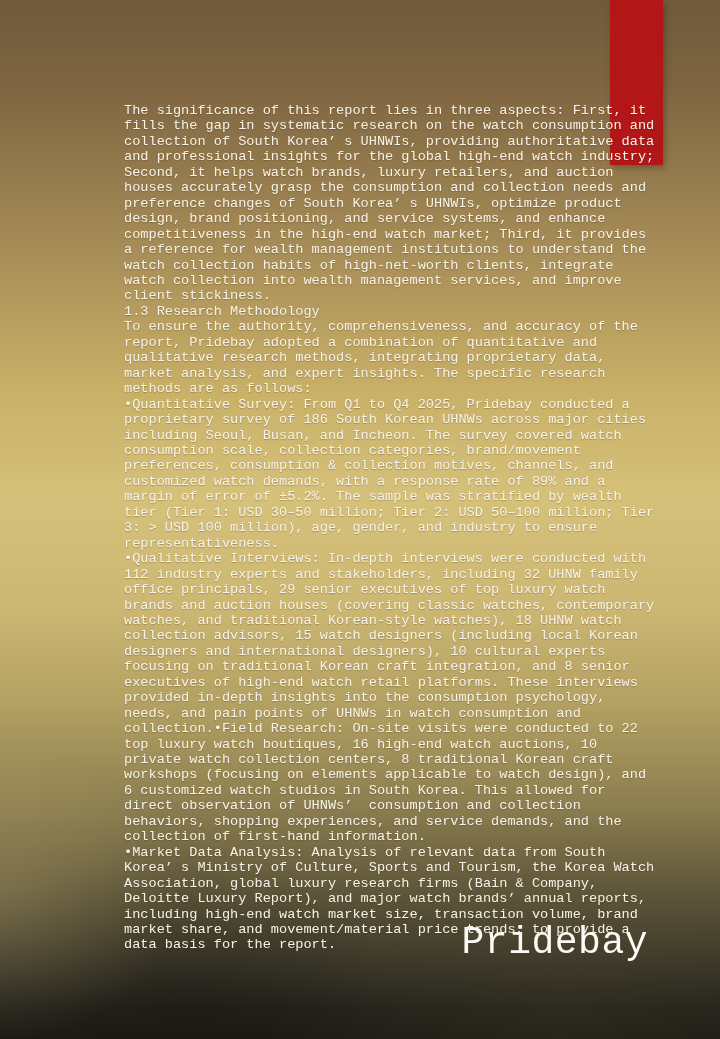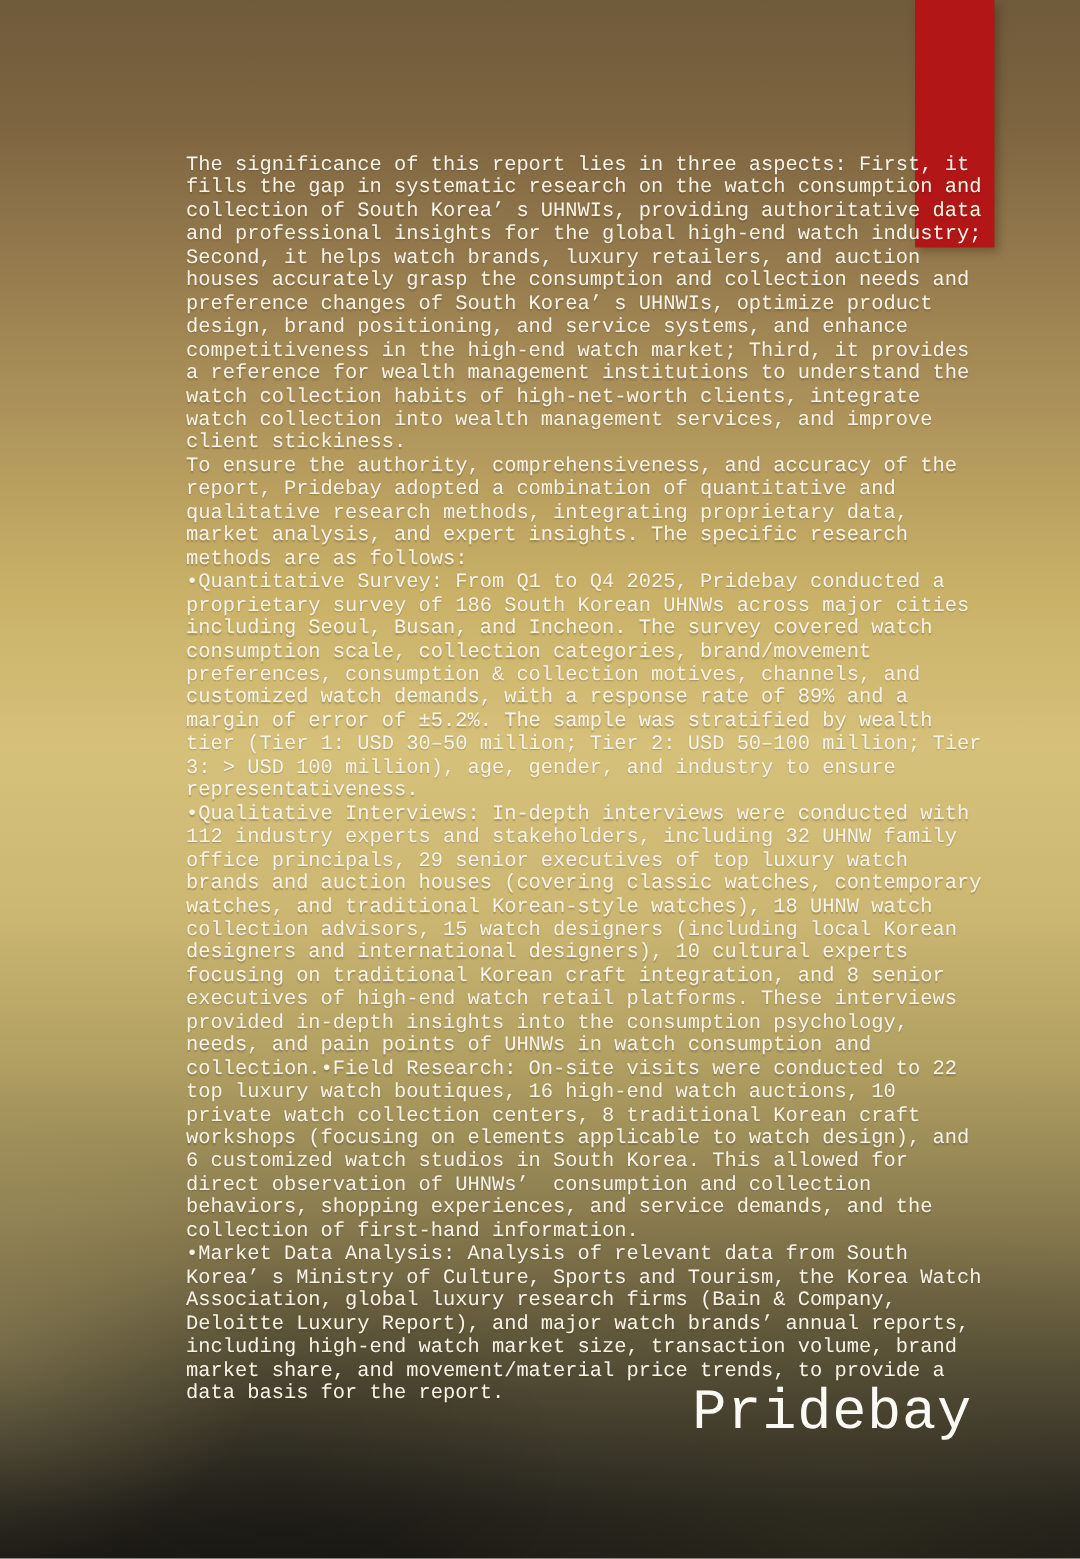--- a/index.html
+++ b/index.html
@@ -67,19 +67,20 @@
     letter-spacing: 0.5px;
   }
 </style>
 </head>
 <body>
 
 <div class="red-bar"></div>
 
 <div class="text-block">
   <p>The significance of this report lies in three aspects: First, it fills the gap in systematic research on the watch consumption and collection of South Korea’&nbsp;s UHNWIs, providing authoritative data and professional insights for the global high-end watch industry; Second, it helps watch brands, luxury retailers, and auction houses accurately grasp the consumption and collection needs and preference changes of South Korea’&nbsp;s UHNWIs, optimize product design, brand positioning, and service systems, and enhance competitiveness in the high-end watch market; Third, it provides a reference for wealth management institutions to understand the watch collection habits of high-net-worth clients, integrate watch collection into wealth management services, and improve client stickiness.</p>
+  <p>1.3 Research Methodology</p>
   <p>To ensure the authority, comprehensiveness, and accuracy of the report, Pridebay adopted a combination of quantitative and qualitative research methods, integrating proprietary data, market analysis, and expert insights. The specific research methods are as follows:</p>
   <p>•Quantitative Survey: From Q1 to Q4 2025, Pridebay conducted a proprietary survey of 186 South Korean UHNWs across major cities including Seoul, Busan, and Incheon. The survey covered watch consumption scale, collection categories, brand/movement preferences, consumption &amp; collection motives, channels, and customized watch demands, with a response rate of 89% and a margin of error of ±5.2%. The sample was stratified by wealth tier (Tier 1: USD 30–50 million; Tier 2: USD 50–100 million; Tier 3: &gt; USD 100 million), age, gender, and industry to ensure representativeness.</p>
   <p>•Qualitative Interviews: In-depth interviews were conducted with 112 industry experts and stakeholders, including 32 UHNW family office principals, 29 senior executives of top luxury watch brands and auction houses (covering classic watches, contemporary watches, and traditional Korean-style watches), 18 UHNW watch collection advisors, 15 watch designers (including local Korean designers and international designers), 10 cultural experts focusing on traditional Korean craft integration, and 8 senior executives of high-end watch retail platforms. These interviews provided in-depth insights into the consumption psychology, needs, and pain points of UHNWs in watch consumption and collection.•Field Research: On-site visits were conducted to 22 top luxury watch boutiques, 16 high-end watch auctions, 10 private watch collection centers, 8 traditional Korean craft workshops (focusing on elements applicable to watch design), and 6 customized watch studios in South Korea. This allowed for direct observation of UHNWs’&nbsp; consumption and collection behaviors, shopping experiences, and service demands, and the collection of first-hand information.</p>
   <p>•Market Data Analysis: Analysis of relevant data from South Korea’&nbsp;s Ministry of Culture, Sports and Tourism, the Korea Watch Association, global luxury research firms (Bain &amp; Company, Deloitte Luxury Report), and major watch brands’ annual reports, including high-end watch market size, transaction volume, brand market share, and movement/material price trends, to provide a data basis for the report.</p>
 </div>
 
 <div class="logo">Pridebay</div>
 
 </body></html>

